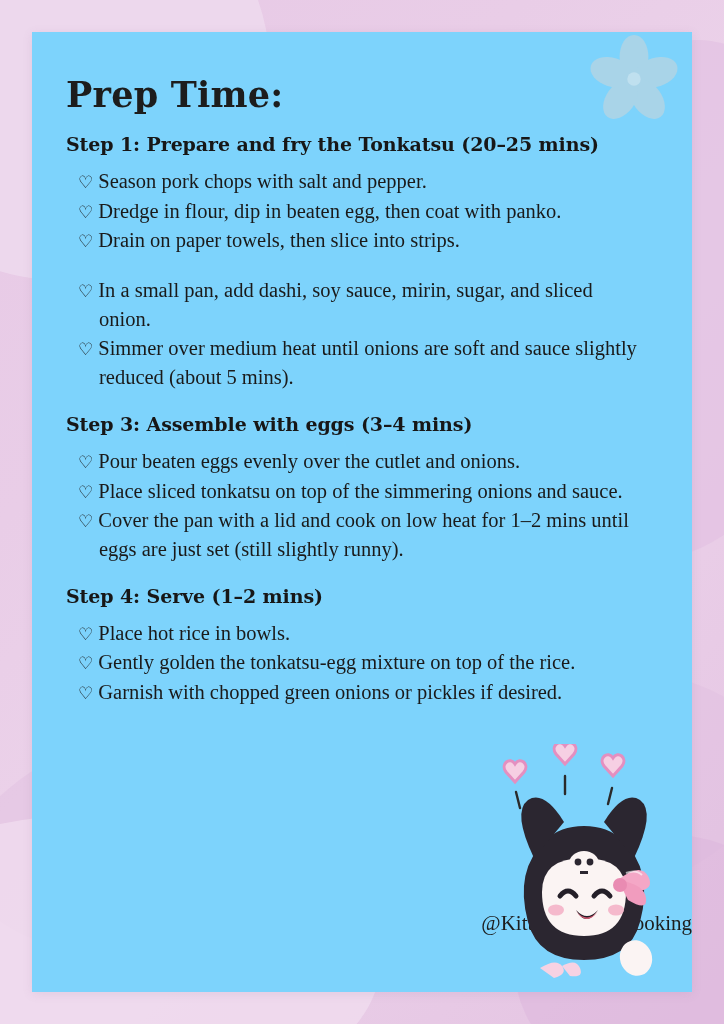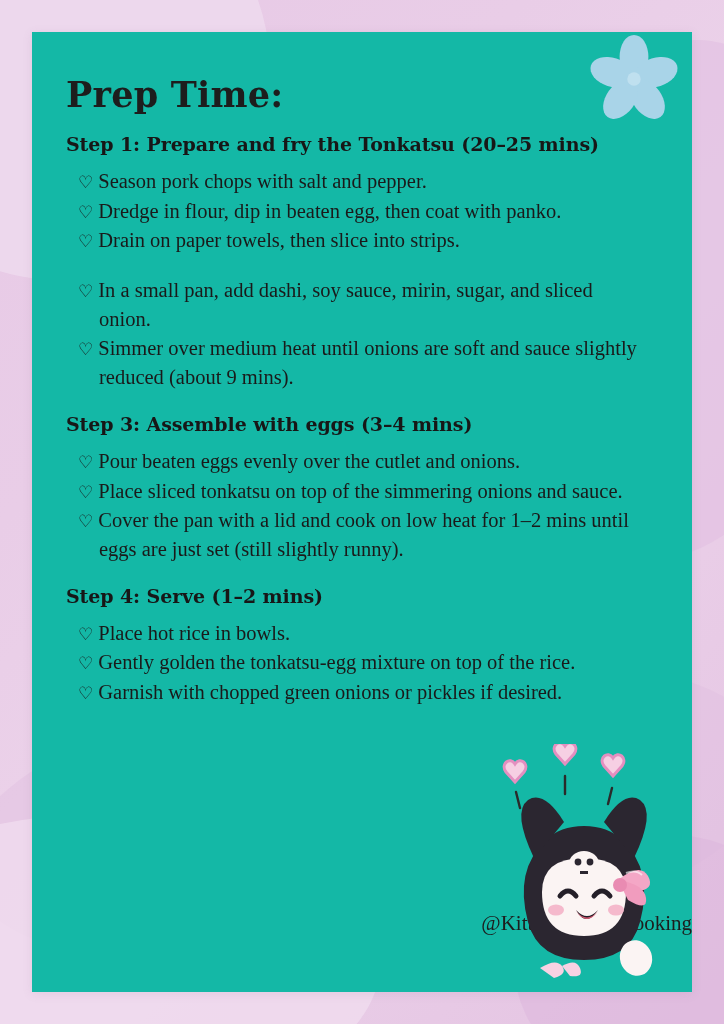--- a/index.html
+++ b/index.html
@@ -73,21 +73,21 @@
     transform: rotate(-8deg);
   }
 
   
   .card {
     position: absolute;
     left: 32px;
     top: 32px;
     width: 660px;
     height: 960px;
-    background: #14b8a6;
+    background: #7dd3fc;
     box-shadow: 0 2px 10px rgba(120, 80, 120, .10);
     overflow: hidden;
   }
   .card-inner {
     padding: 36px 34px 0 34px;
     position: relative;
     height: 100%;
     box-sizing: border-box;
   }
 
@@ -205,21 +205,21 @@
       <ul class="lines">
         <li><span class="heart">♡</span><span>Season pork chops with salt and pepper.</span></li>
         <li><span class="heart">♡</span><span>Dredge in flour, dip in beaten egg, then coat with panko.</span></li>
         <li><span class="heart">♡</span><span>Drain on paper towels, then slice into strips.</span></li>
       </ul>
     </div>
 
     <div class="step-block">
       <ul class="lines">
         <li><span class="heart">♡</span><span>In a small pan, add dashi, soy sauce, mirin, sugar, and sliced onion.</span></li>
-        <li><span class="heart">♡</span><span>Simmer over medium heat until onions are soft and sauce slightly reduced (about 9 mins).</span></li>
+        <li><span class="heart">♡</span><span>Simmer over medium heat until onions are soft and sauce slightly reduced (about 5 mins).</span></li>
       </ul>
     </div>
 
     <div class="step-block">
       <div class="step-head">Step 3: Assemble with eggs (3–4 mins)</div>
       <ul class="lines">
         <li><span class="heart">♡</span><span>Pour beaten eggs evenly over the cutlet and onions.</span></li>
         <li><span class="heart">♡</span><span>Place sliced tonkatsu on top of the simmering onions and sauce.</span></li>
         <li><span class="heart">♡</span><span>Cover the pan with a lid and cook on low heat for 1–2 mins until eggs are just set (still slightly runny).</span></li>
       </ul>

